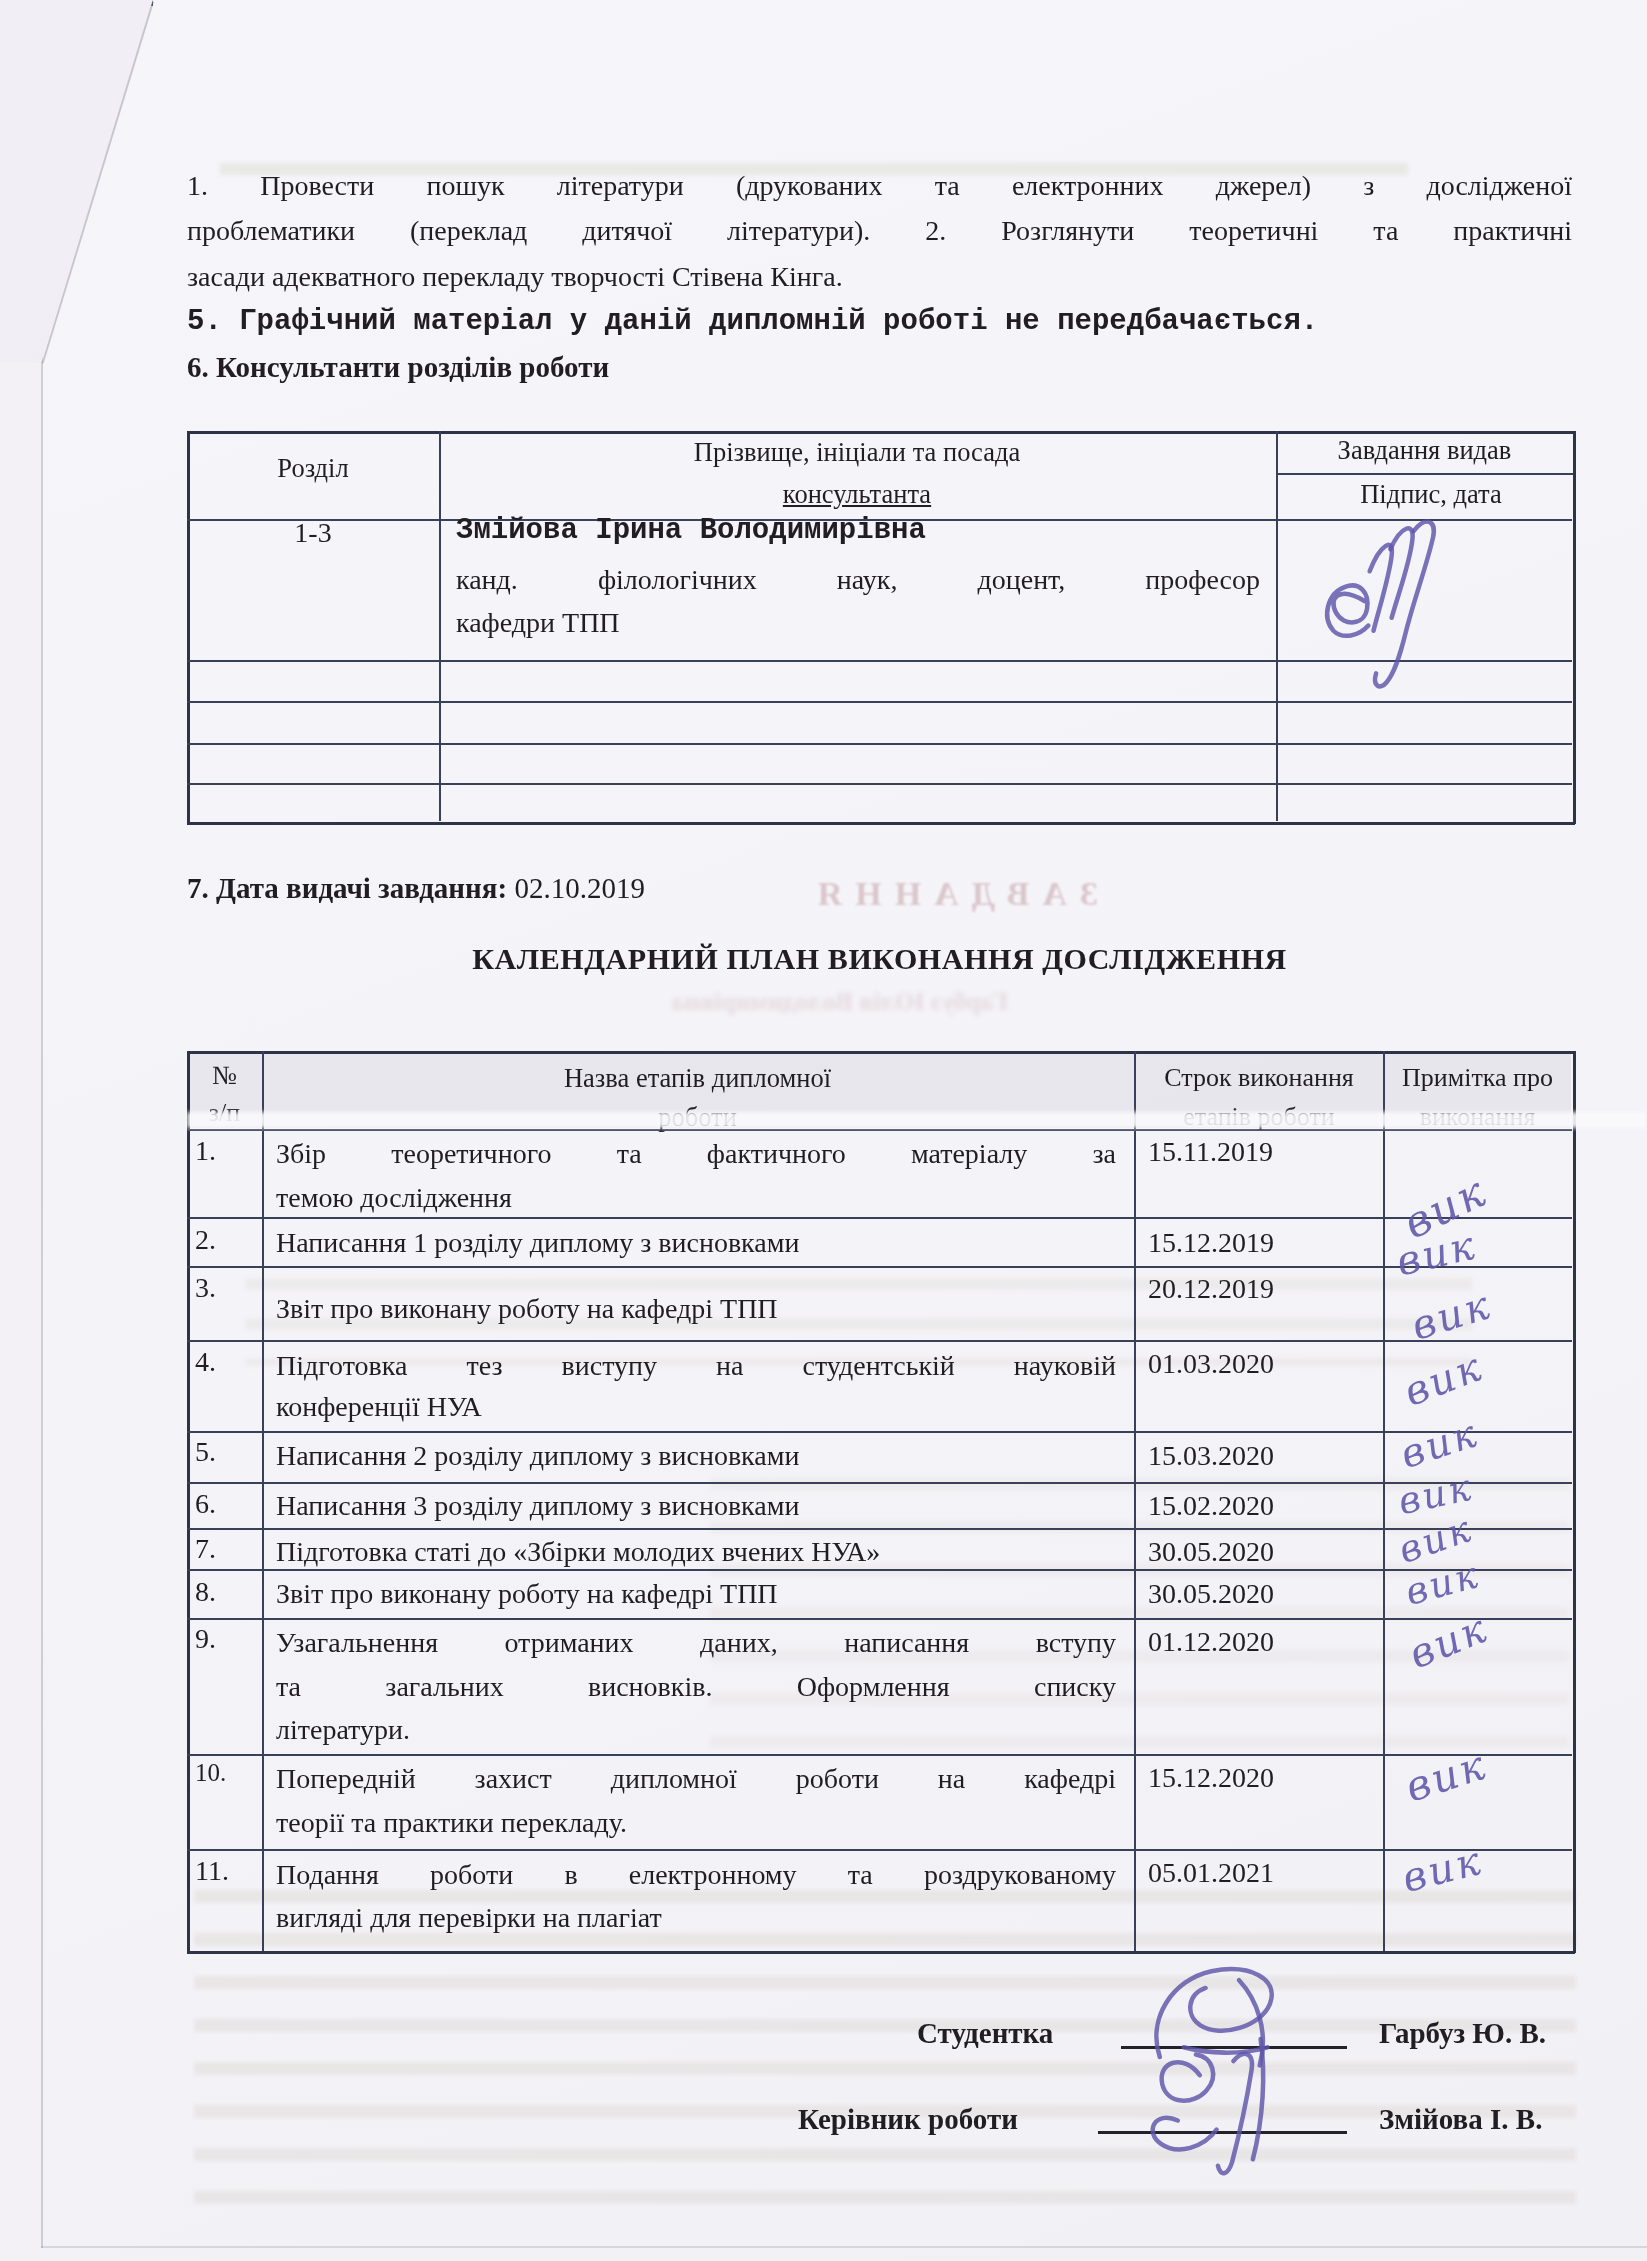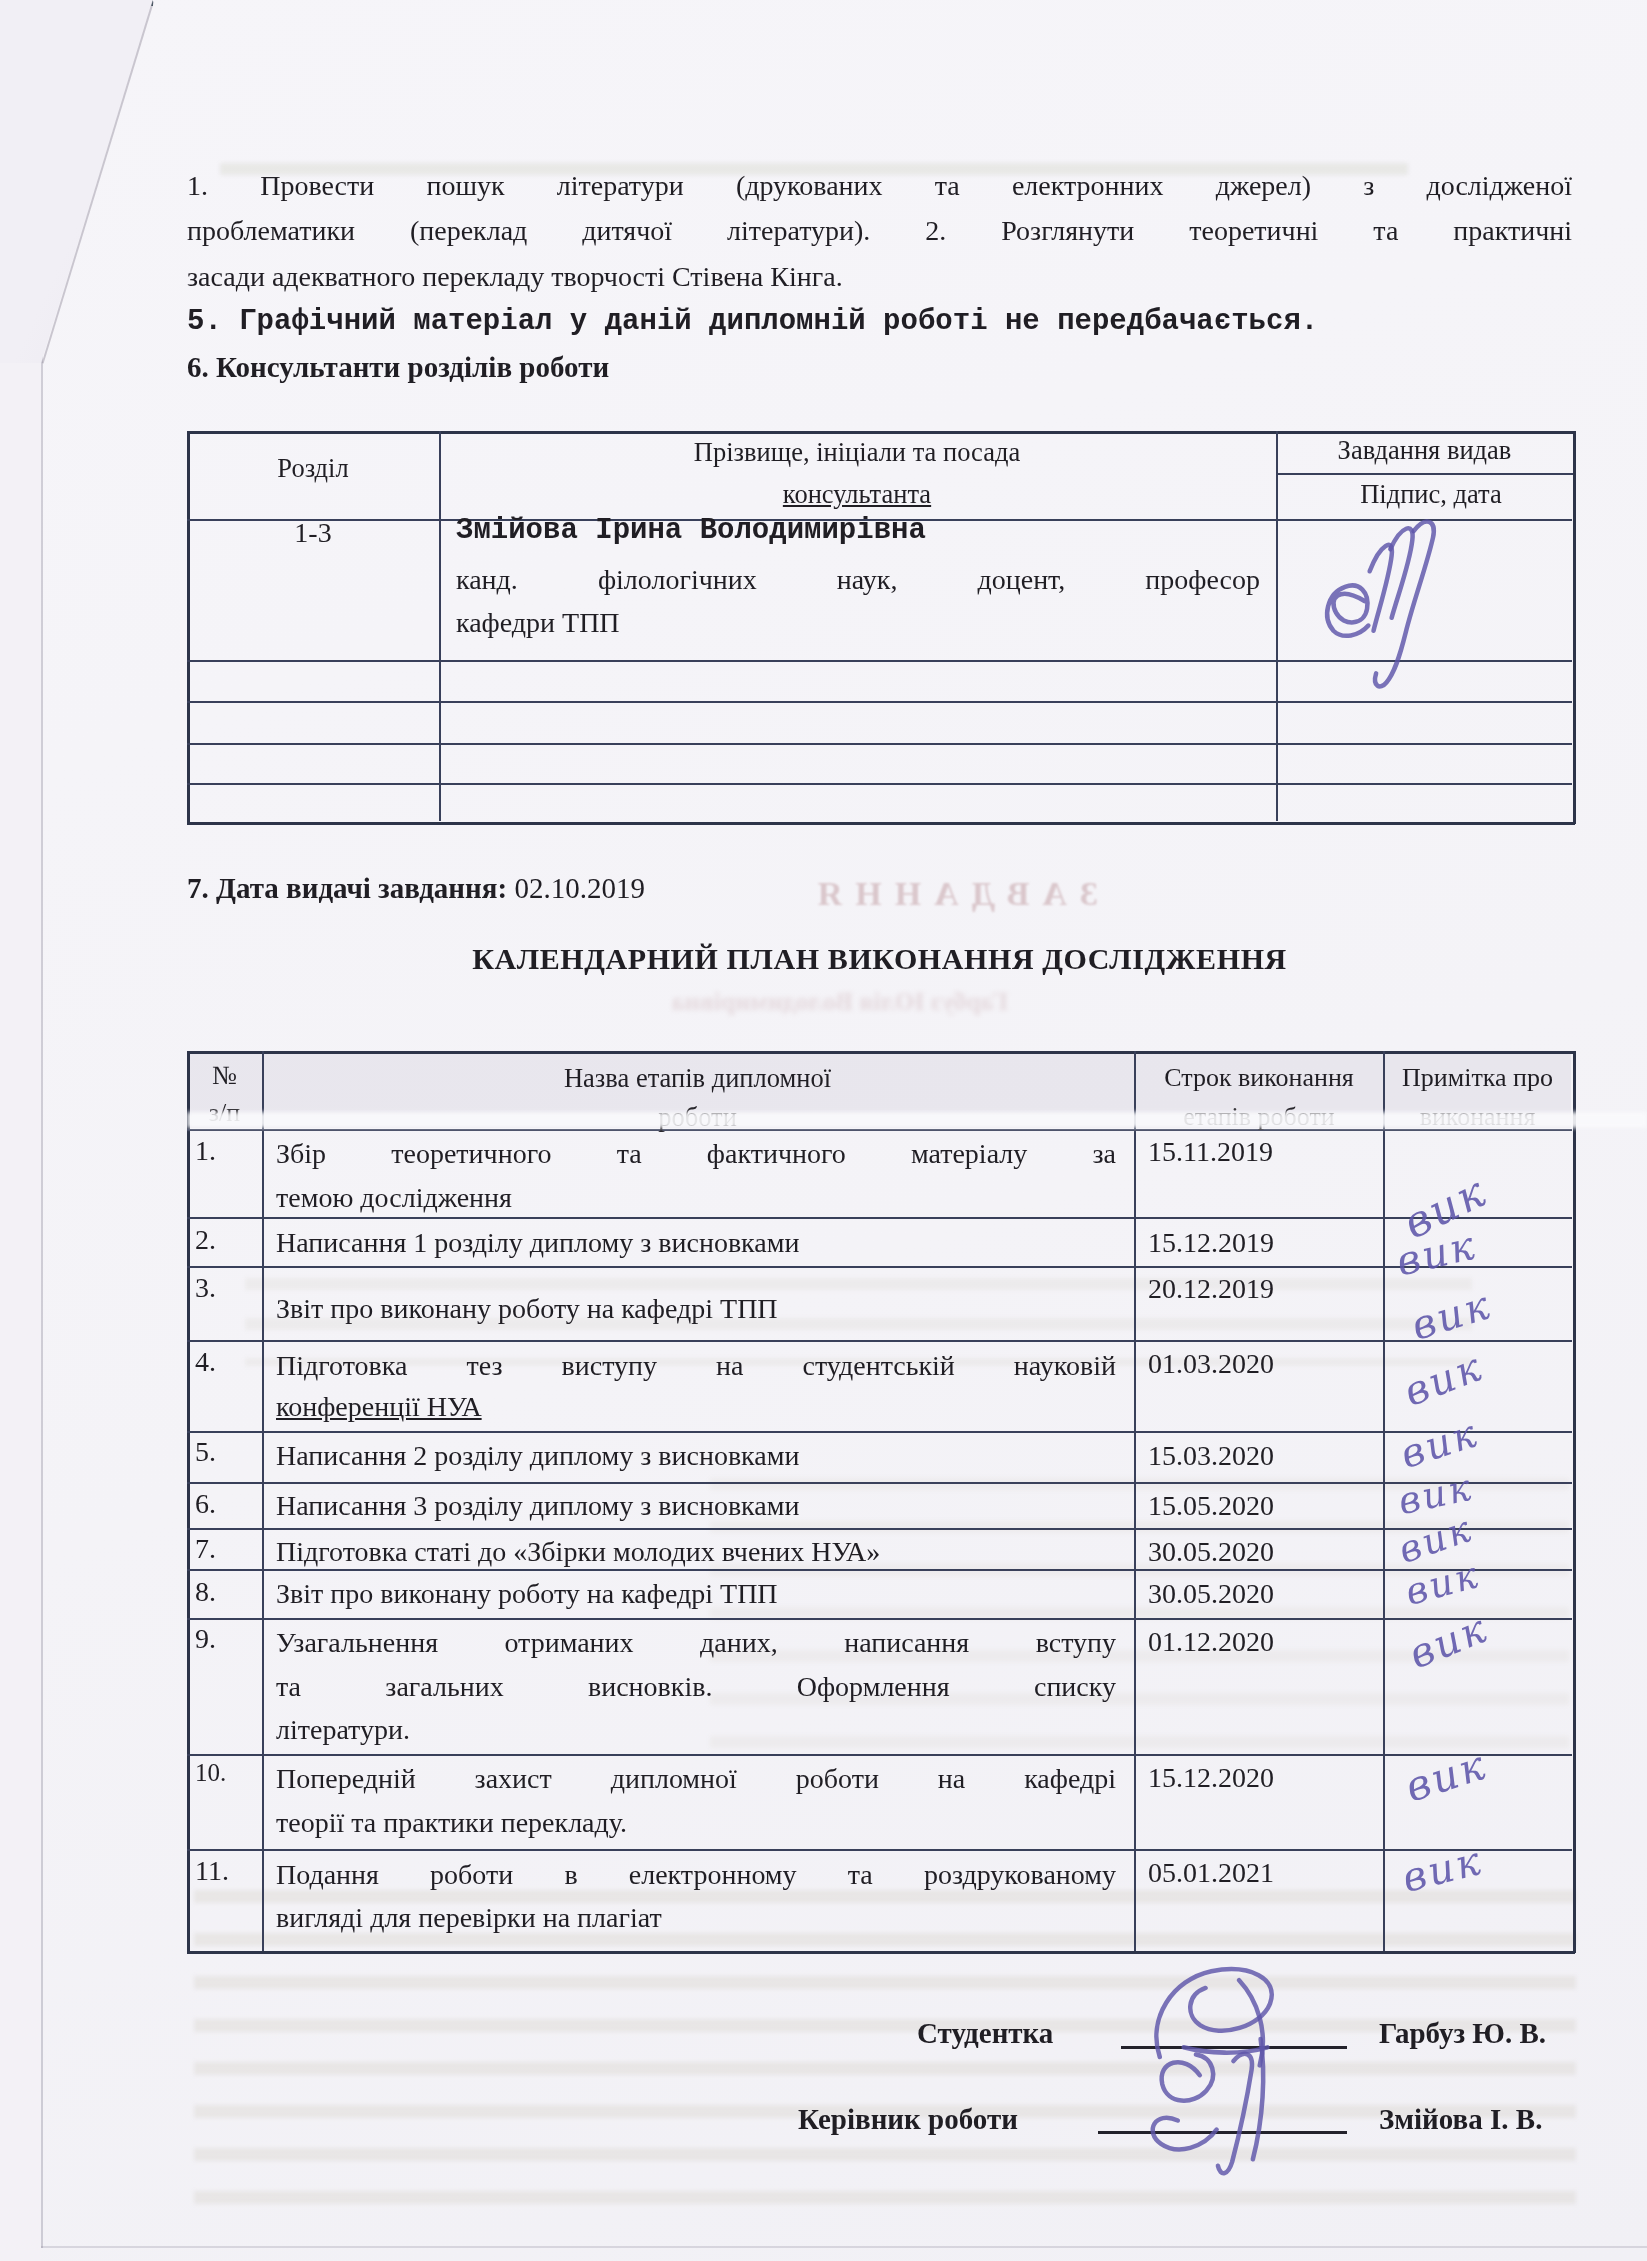--- a/index.html
+++ b/index.html
@@ -148,32 +148,32 @@
     <div class="abs t" style="left:1148px;top:1226px;font-size:28px;">15.12.2019</div>
     <div class="abs vik" style="left:1396px;top:1230px;font-size:40px;transform:rotate(-13deg);">вик</div>
 
     <div class="abs t" style="left:195px;top:1271px;font-size:28px;">3.</div>
     <div class="abs lline" style="left:276px;top:1292px;width:840px;font-size:28px;">Звіт про виконану роботу на кафедрі ТПП</div>
     <div class="abs t" style="left:1148px;top:1272px;font-size:28px;">20.12.2019</div>
     <div class="abs vik" style="left:1411px;top:1292px;font-size:40px;transform:rotate(-17deg);">вик</div>
 
     <div class="abs t" style="left:195px;top:1345px;font-size:28px;">4.</div>
     <div class="abs jline" style="left:276px;top:1349px;width:840px;font-size:28px;">Підготовка тез виступу на студентській науковій</div>
-    <div class="abs lline" style="left:276px;top:1390px;width:840px;font-size:28px;text-decoration:underline;">конференції НУА</div>
+    <div class="abs lline" style="left:276px;top:1390px;width:840px;font-size:28px;">конференції НУА</div>
     <div class="abs t" style="left:1148px;top:1347px;font-size:28px;">01.03.2020</div>
     <div class="abs vik" style="left:1403px;top:1356px;font-size:40px;transform:rotate(-21deg);">вик</div>
 
     <div class="abs t" style="left:195px;top:1435px;font-size:28px;">5.</div>
     <div class="abs lline" style="left:276px;top:1439px;width:840px;font-size:28px;">Написання 2 розділу диплому з висновками</div>
     <div class="abs t" style="left:1148px;top:1439px;font-size:28px;">15.03.2020</div>
     <div class="abs vik" style="left:1400px;top:1421px;font-size:39px;transform:rotate(-18deg);">вик</div>
 
     <div class="abs t" style="left:195px;top:1487px;font-size:28px;">6.</div>
     <div class="abs lline" style="left:276px;top:1489px;width:840px;font-size:28px;">Написання 3 розділу диплому з висновками</div>
-    <div class="abs t" style="left:1148px;top:1489px;font-size:28px;">15.05.2020</div>
+    <div class="abs t" style="left:1148px;top:1489px;font-size:28px;">15.02.2020</div>
     <div class="abs vik" style="left:1398px;top:1473px;font-size:37px;transform:rotate(-12deg);">вик</div>
 
     <div class="abs t" style="left:195px;top:1532px;font-size:28px;">7.</div>
     <div class="abs lline" style="left:276px;top:1535px;width:840px;font-size:28px;">Підготовка статі до «Збірки молодих вчених НУА»</div>
     <div class="abs t" style="left:1148px;top:1535px;font-size:28px;">30.05.2020</div>
     <div class="abs vik" style="left:1398px;top:1518px;font-size:37px;transform:rotate(-19deg);">вик</div>
 
     <div class="abs t" style="left:195px;top:1575px;font-size:28px;">8.</div>
     <div class="abs lline" style="left:276px;top:1577px;width:840px;font-size:28px;">Звіт про виконану роботу на кафедрі ТПП</div>
     <div class="abs t" style="left:1148px;top:1577px;font-size:28px;">30.05.2020</div>

